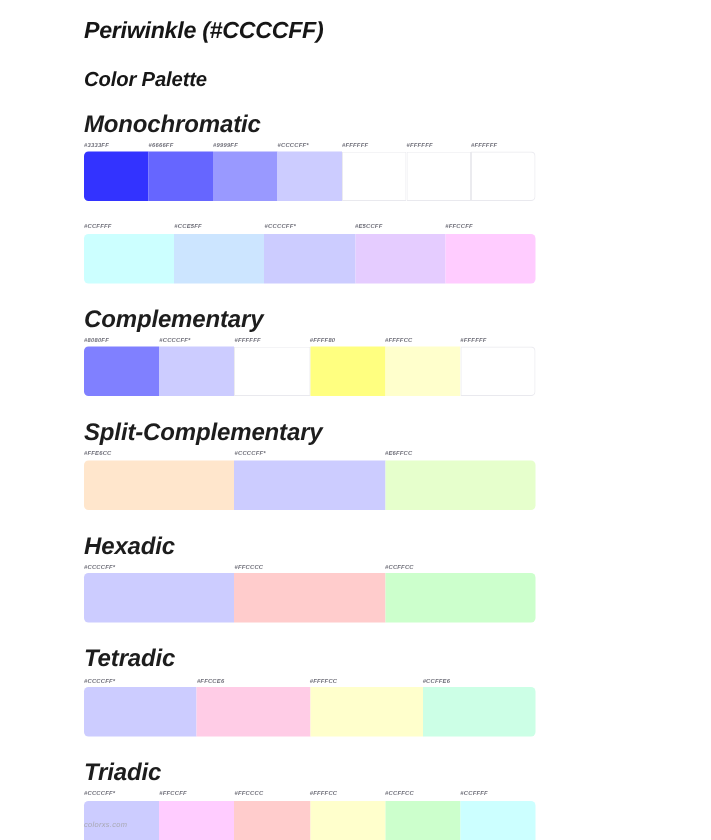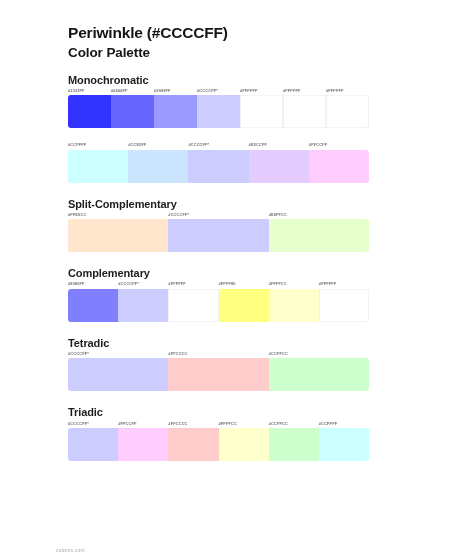--- a/index.html
+++ b/index.html
@@ -11,55 +11,56 @@
     background: #ffffff;
     font-family: "Liberation Sans", sans-serif;
     overflow: hidden;
   }
 
   #page {
     position: relative;
     width: 474px;
     height: 560px;
     background: #ffffff;
-    padding: 12px;
+    padding: 0;
+    font-style: italic;
   }
 
   
   .header {
     padding: 11px 0 0 56px;
   }
   .title-main {
     font-size: 15.5px;
     font-weight: 700;
     color: #161616;
     letter-spacing: -0.2px;
     line-height: 1.28;
     white-space: nowrap;
   }
   .title-sub {
     font-size: 13.5px;
     font-weight: 700;
     color: #161616;
     letter-spacing: -0.1px;
     line-height: 1.32;
-    margin-top: 1px;
+    margin-top: 13px;
     white-space: nowrap;
   }
 
   
   .sections {
     margin-top: 12px;
   }
   .section {
     padding-left: 56px;
     margin-bottom: 15px;
   }
   .section-title {
-    font-size: 11px;
+    font-size: 16px;
     font-weight: 700;
     color: #1d1d1d;
     letter-spacing: -0.1px;
     line-height: 1.2;
     margin-bottom: 2px;
     white-space: nowrap;
   }
 
   .swatch-row {
     display: flex;
@@ -178,105 +179,126 @@
             <div class="swatch-label">#E5CCFF</div>
             <div class="swatch-chip" style="background: rgb(229, 204, 255);"></div>
           </div>
           <div class="swatch">
             <div class="swatch-label">#FFCCFF</div>
             <div class="swatch-chip" style="background: rgb(255, 204, 255);"></div>
           </div>
         </div>
       </div>
       <div class="section">
+        <div class="section-title">Complementary</div>
+        <div class="swatch-row">
+          <div class="swatch">
+            <div class="swatch-label">#8080FF</div>
+            <div class="swatch-chip" style="background: rgb(128, 128, 255);"></div>
+          </div>
+          <div class="swatch">
+            <div class="swatch-label">#CCCCFF*</div>
+            <div class="swatch-chip" style="background: rgb(204, 204, 255);"></div>
+          </div>
+          <div class="swatch">
+            <div class="swatch-label">#FFFFFF</div>
+            <div class="swatch-chip bordered" style="background: rgb(255, 255, 255);"></div>
+          </div>
+          <div class="swatch">
+            <div class="swatch-label">#FFFF80</div>
+            <div class="swatch-chip" style="background: rgb(255, 255, 128);"></div>
+          </div>
+          <div class="swatch">
+            <div class="swatch-label">#FFFFCC</div>
+            <div class="swatch-chip" style="background: rgb(255, 255, 204);"></div>
+          </div>
+          <div class="swatch">
+            <div class="swatch-label">#FFFFFF</div>
+            <div class="swatch-chip bordered" style="background: rgb(255, 255, 255);"></div>
+          </div>
+        </div>
+      </div>
+      <div class="section">
         <div class="section-title">Split-Complementary</div>
         <div class="swatch-row">
           <div class="swatch">
             <div class="swatch-label">#FFE6CC</div>
             <div class="swatch-chip" style="background: rgb(255, 230, 204);"></div>
           </div>
           <div class="swatch">
             <div class="swatch-label">#CCCCFF*</div>
             <div class="swatch-chip" style="background: rgb(204, 204, 255);"></div>
           </div>
           <div class="swatch">
             <div class="swatch-label">#E6FFCC</div>
             <div class="swatch-chip" style="background: rgb(230, 255, 204);"></div>
           </div>
         </div>
       </div>
       <div class="section">
-        <div class="section-title">Complementary</div>
-        <div class="swatch-row">
-          <div class="swatch">
-            <div class="swatch-label">#8080FF</div>
-            <div class="swatch-chip" style="background: rgb(128, 128, 255);"></div>
-          </div>
-          <div class="swatch">
-            <div class="swatch-label">#CCCCFF*</div>
-            <div class="swatch-chip" style="background: rgb(204, 204, 255);"></div>
-          </div>
-          <div class="swatch">
-            <div class="swatch-label">#FFFFFF</div>
-            <div class="swatch-chip bordered" style="background: rgb(255, 255, 255);"></div>
-          </div>
-          <div class="swatch">
-            <div class="swatch-label">#FFFF80</div>
-            <div class="swatch-chip" style="background: rgb(255, 255, 128);"></div>
+        <div class="section-title">Hexadic</div>
+        <div class="swatch-row">
+          <div class="swatch">
+            <div class="swatch-label">#CCCCFF*</div>
+            <div class="swatch-chip" style="background: rgb(204, 204, 255);"></div>
+          </div>
+          <div class="swatch">
+            <div class="swatch-label">#FFCCCC</div>
+            <div class="swatch-chip" style="background: rgb(255, 204, 204);"></div>
+          </div>
+          <div class="swatch">
+            <div class="swatch-label">#CCFFCC</div>
+            <div class="swatch-chip" style="background: rgb(204, 255, 204);"></div>
+          </div>
+        </div>
+      </div>
+      <div class="section">
+        <div class="section-title">Tetradic</div>
+        <div class="swatch-row">
+          <div class="swatch">
+            <div class="swatch-label">#CCCCFF*</div>
+            <div class="swatch-chip" style="background: rgb(204, 204, 255);"></div>
+          </div>
+          <div class="swatch">
+            <div class="swatch-label">#FFCCE6</div>
+            <div class="swatch-chip" style="background: rgb(255, 204, 230);"></div>
           </div>
           <div class="swatch">
             <div class="swatch-label">#FFFFCC</div>
             <div class="swatch-chip" style="background: rgb(255, 255, 204);"></div>
           </div>
           <div class="swatch">
-            <div class="swatch-label">#FFFFFF</div>
-            <div class="swatch-chip bordered" style="background: rgb(255, 255, 255);"></div>
-          </div>
-        </div>
-      </div>
-      <div class="section">
-        <div class="section-title">Tetradic</div>
-        <div class="swatch-row">
-          <div class="swatch">
-            <div class="swatch-label">#CCCCFF*</div>
-            <div class="swatch-chip" style="background: rgb(204, 204, 255);"></div>
+            <div class="swatch-label">#CCFFE6</div>
+            <div class="swatch-chip" style="background: rgb(204, 255, 230);"></div>
+          </div>
+        </div>
+      </div>
+      <div class="section">
+        <div class="section-title">Triadic</div>
+        <div class="swatch-row">
+          <div class="swatch">
+            <div class="swatch-label">#CCCCFF*</div>
+            <div class="swatch-chip" style="background: rgb(204, 204, 255);"></div>
+          </div>
+          <div class="swatch">
+            <div class="swatch-label">#FFCCFF</div>
+            <div class="swatch-chip" style="background: rgb(255, 204, 255);"></div>
           </div>
           <div class="swatch">
             <div class="swatch-label">#FFCCCC</div>
             <div class="swatch-chip" style="background: rgb(255, 204, 204);"></div>
           </div>
           <div class="swatch">
+            <div class="swatch-label">#FFFFCC</div>
+            <div class="swatch-chip" style="background: rgb(255, 255, 204);"></div>
+          </div>
+          <div class="swatch">
             <div class="swatch-label">#CCFFCC</div>
             <div class="swatch-chip" style="background: rgb(204, 255, 204);"></div>
           </div>
-        </div>
-      </div>
-      <div class="section">
-        <div class="section-title">Triadic</div>
-        <div class="swatch-row">
-          <div class="swatch">
-            <div class="swatch-label">#CCCCFF*</div>
-            <div class="swatch-chip" style="background: rgb(204, 204, 255);"></div>
-          </div>
-          <div class="swatch">
-            <div class="swatch-label">#FFCCFF</div>
-            <div class="swatch-chip" style="background: rgb(255, 204, 255);"></div>
-          </div>
-          <div class="swatch">
-            <div class="swatch-label">#FFCCCC</div>
-            <div class="swatch-chip" style="background: rgb(255, 204, 204);"></div>
-          </div>
-          <div class="swatch">
-            <div class="swatch-label">#FFFFCC</div>
-            <div class="swatch-chip" style="background: rgb(255, 255, 204);"></div>
-          </div>
-          <div class="swatch">
-            <div class="swatch-label">#CCFFCC</div>
-            <div class="swatch-chip" style="background: rgb(204, 255, 204);"></div>
-          </div>
           <div class="swatch">
             <div class="swatch-label">#CCFFFF</div>
             <div class="swatch-chip" style="background: rgb(204, 255, 255);"></div>
           </div>
         </div>
       </div>
     </div>
 
   <div class="footer">colorxs.com</div>
 

